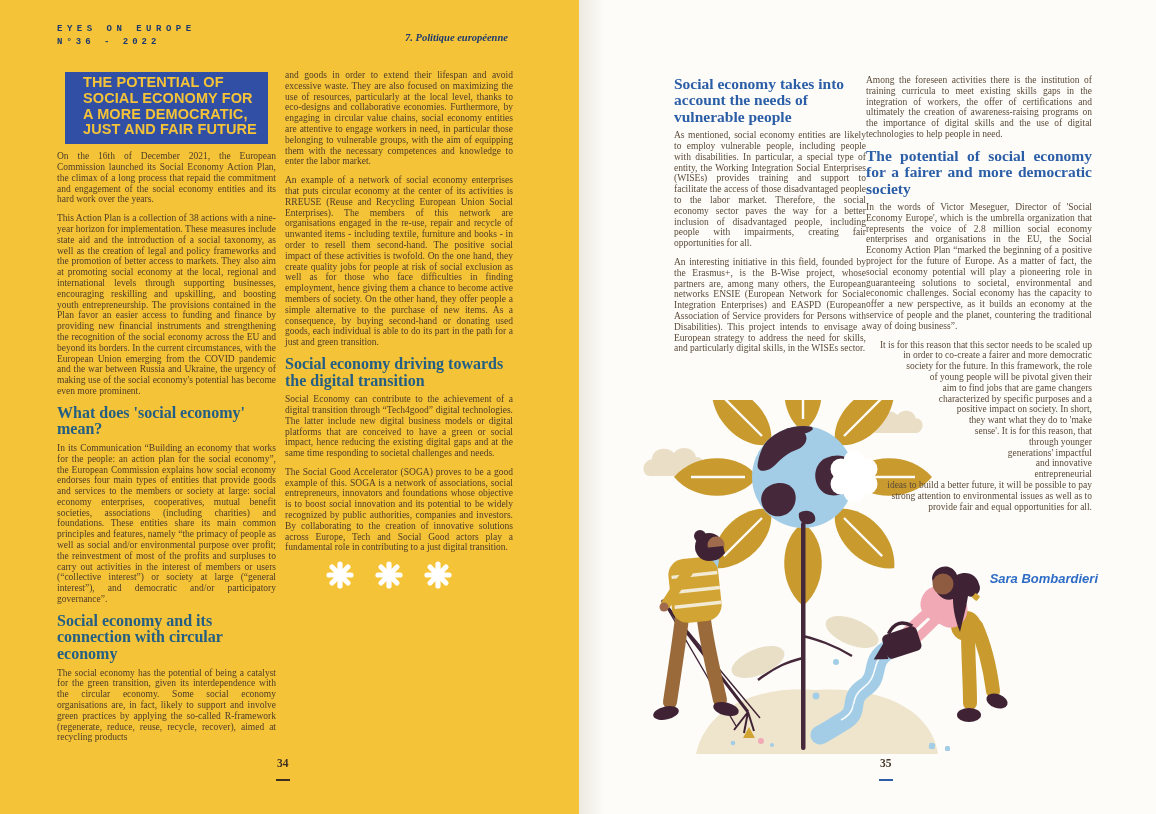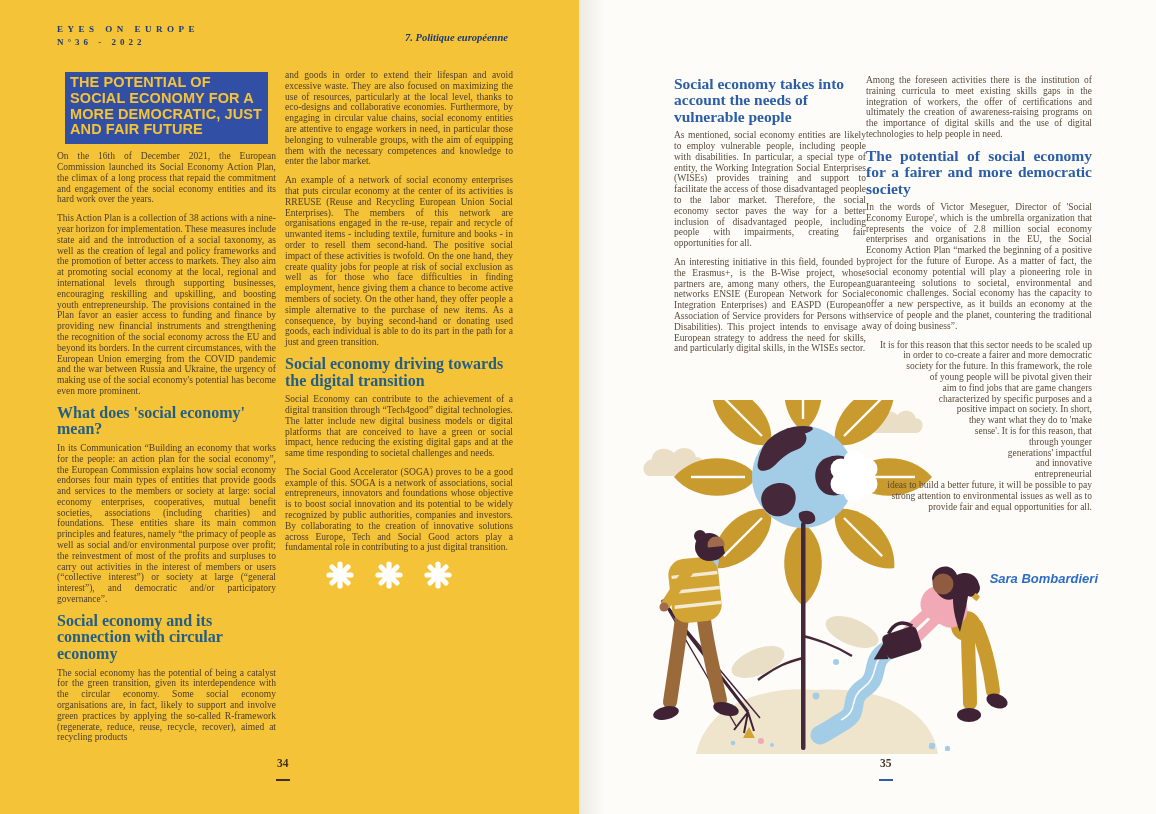--- a/index.html
+++ b/index.html
@@ -5,39 +5,39 @@
   * { margin:0; padding:0; box-sizing:border-box; }
   html,body { width:1156px; height:814px; background:#ffffff; overflow:hidden; }
   body { font-family:"Liberation Serif", serif; position:relative; }
 
   .spread { position:relative; width:1156px; height:814px; }
 
   
   .page-left { position:absolute; left:0; top:0; width:579px; height:814px; background:#F5C338; }
   .mag-name, .mag-issue {
     position:absolute; left:57px;
-    font-family:Liberation Serif, serif; font-weight:bold;
+    font-family:Liberation Mono, monospace; font-weight:bold;
     font-size:9px; letter-spacing:4.5px; color:#1C3A6E;
   }
   .mag-name { top:24px; }
   .mag-issue { top:37px; letter-spacing:4px; }
   .section-label {
     position:absolute; left:405px; top:32px;
     font-style:italic; font-weight:bold; font-size:10.5px; color:#1C3A6E;
   }
 
   .lcols { position:absolute; left:57px; top:70px; width:456px; display:flex; gap:9px; }
   .lcol1 { width:219px; }
   .lcol2 { width:228px; }
 
   .title-box {
     background:#3150A5; color:#F5C338;
     font-family:"Liberation Sans", sans-serif; font-weight:bold;
     font-size:14.5px; line-height:15.8px; letter-spacing:0.1px;
-    padding:3px 5px 6px 5px; margin:2px 0 7px 8px; width:203px;
+    padding:3px 5px 6px 18px; margin:2px 0 7px 8px; width:203px;
   }
   .pg p {
     font-size:9.5px; line-height:10.8px; text-align:justify;
     margin-bottom:8px; color:#4C3C28;
   }
   .page-right .pg p { color:#5B4A39; }
   h2.lhead {
     font-size:16px; line-height:16.6px; color:#235E84;
     margin:7px 0 5px 0; font-weight:bold;
   }

